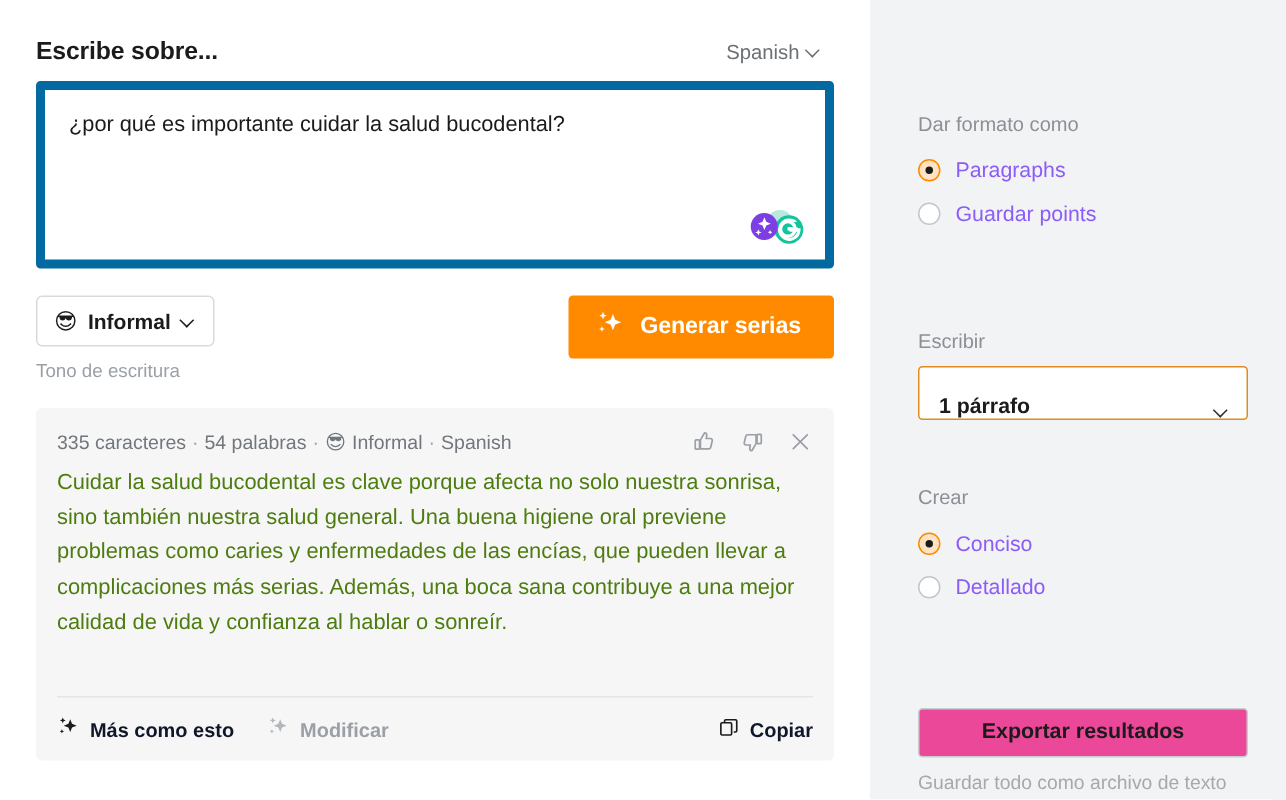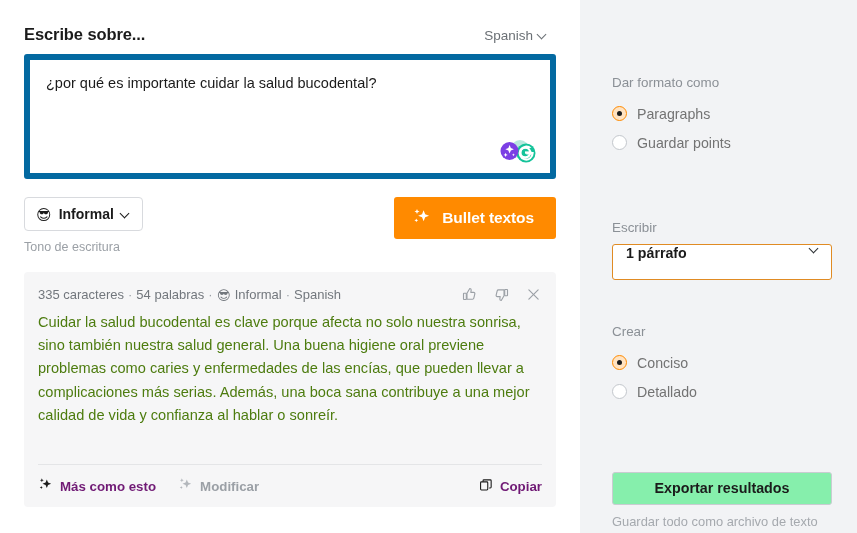--- a/index.html
+++ b/index.html
@@ -197,21 +197,21 @@
     align-items: center;
     justify-content: space-between;
   }
   .footer-left { display: flex; align-items: center; gap: 22px; }
   .footer-act {
     display: inline-flex;
     align-items: center;
     gap: 7px;
     font-size: 13.3px;
     font-weight: bold;
-    color: #701a75;
+    color: #0f172a;
     cursor: pointer;
   }
   .footer-act.muted { color: #9ba0a6; text-align: center; }
 
   
   .sidebar {
     flex: 0 0 277px;
     width: 277px;
     height: 533px;
     background: #f2f3f5;
@@ -248,29 +248,29 @@
     content: "";
     position: absolute;
     left: 50%; top: 50%;
     width: 5px; height: 5px;
     margin: -2.5px 0 0 -2.5px;
     border-radius: 50%;
     background: #1b1b1b;
   }
   .radio-label {
     font-size: 14.2px;
-    color: #737373;
+    color: #8b5cf6;
   }
   .sb-select {
     height: 36px;
     border: 1.6px solid #e08b23;
     border-radius: 3px;
     background: #ffffff;
     display: flex;
-    align-items: flex-start;
+    align-items: flex-end;
     justify-content: space-between;
     padding: 0 12px 0 13px;
     font-size: 14.2px;
     font-weight: bold;
     color: #1b1b1b;
     cursor: pointer;
     margin-bottom: 18px;
   }
   .sb-select .chev { color: #2b2f33; }
   .spacer-lg { height: 15px; }
@@ -278,21 +278,21 @@
   .export-zone {
     position: absolute;
     left: 32px; right: 25px;
     bottom: 0;
     padding-bottom: 4px;
   }
   .export-btn {
     width: 100%;
     height: 33px;
     border: 1px solid #c9ccd1;
-    background: #86efac;
+    background: #ec4899;
     border-radius: 3px;
     font-size: 14.3px;
     font-weight: bold;
     color: #1b1b1b;
     cursor: pointer;
     font-family: "Liberation Sans", "DejaVu Sans", sans-serif;
   }
   .export-caption {
     margin-top: 9px;
     font-size: 12.9px;
@@ -344,21 +344,21 @@
       </div>
 
       <button class="generate-btn">
         <span>
           <svg width="19" height="19" viewBox="0 0 19 19" xmlns="http://www.w3.org/2000/svg">
             <path d="M11.6 3.3l1.55 3.9 3.9 1.55-3.9 1.55-1.55 3.9-1.55-3.9-3.9-1.55 3.9-1.55z" fill="#ffffff"></path>
             <path d="M5.0 1.9l.72 1.83 1.83.72-1.83.72L5.0 7.0l-.72-1.83-1.83-.72 1.83-.72z" fill="#ffffff"></path>
             <path d="M4.3 11.4l.55 1.38 1.38.55-1.38.55-.55 1.38-.55-1.38-1.38-.55 1.38-.55z" fill="#ffffff"></path>
           </svg>
         </span>
-        <span>Bullet textos</span>
+        <span>Generar serias</span>
       </button>
     </div>
 
     <div class="result-card">
       <div class="card-meta-row">
         <div class="card-meta">
           <span>335 caracteres</span>
           <span class="sep">·</span>
           <span>54 palabras</span>
           <span class="sep">·</span>

